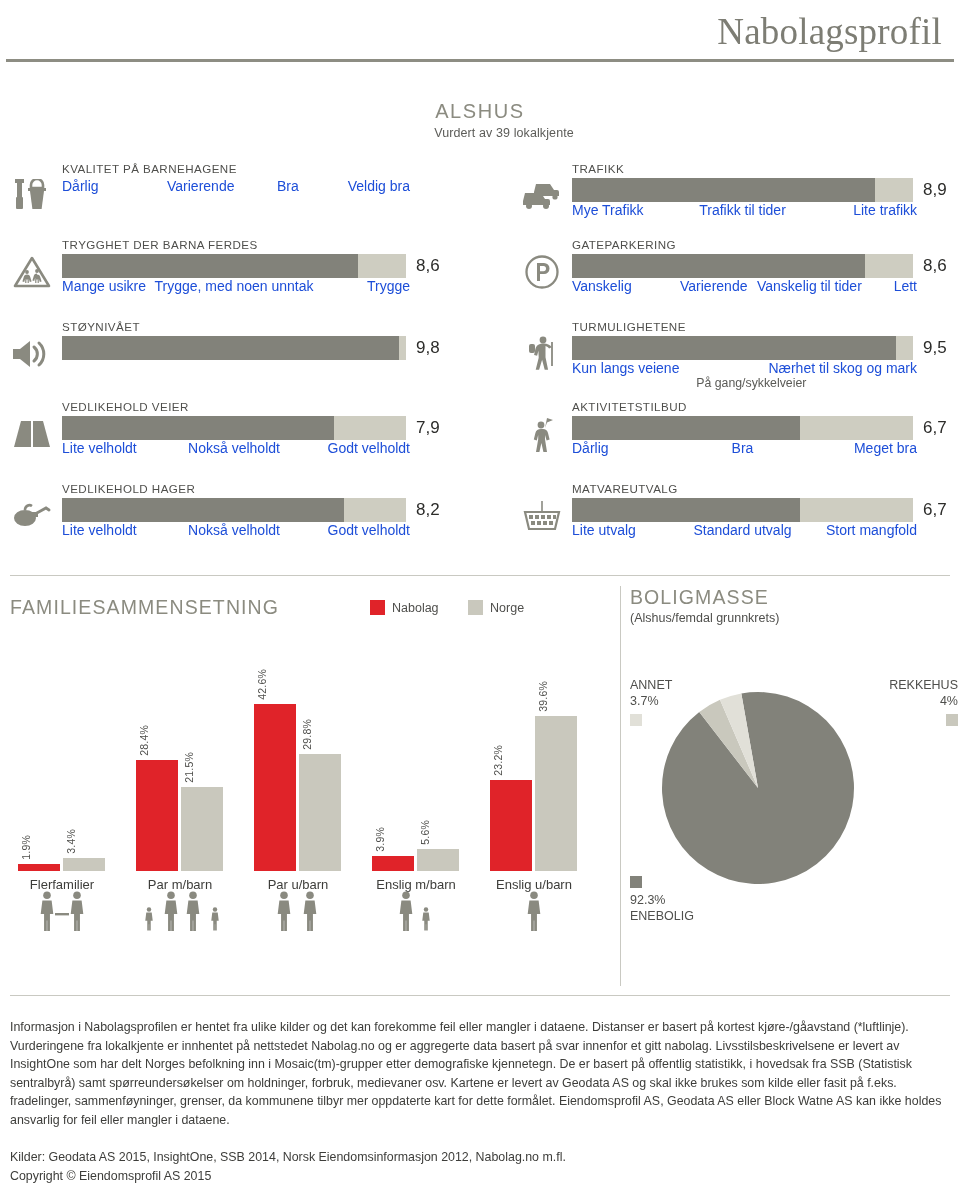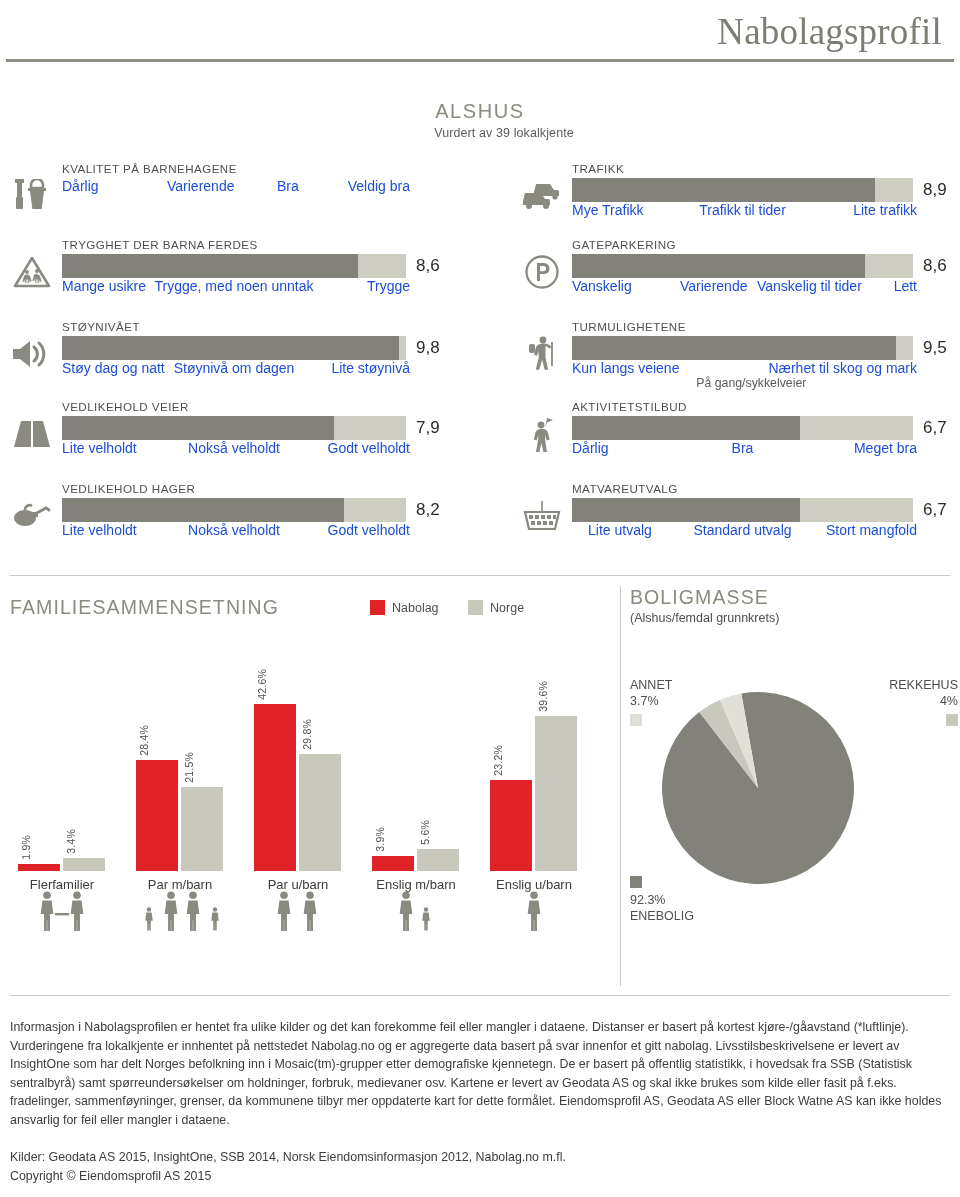--- a/index.html
+++ b/index.html
@@ -183,25 +183,20 @@
             <path d="M28 6a15 15 0 0 1 0 22" fill="none" stroke="#8a8a80" stroke-width="3" stroke-linecap="round"></path>
           </svg>
         </div>
         <div class="body">
           <div class="rtitle">STØYNIVÅET</div>
           <div class="barwrap">
             <div class="track" style="width:344px"></div>
             <div class="fill" style="width:337px"></div>
             <div class="score" style="left:354px">9,8</div>
           </div>
-          <div class="scale" style="width:344px">
-            <span style="left:0">Støy dag og natt</span>
-            <span style="left:50%;transform:translateX(-50%)">Støynivå om dagen</span>
-            <span style="right:-4px">Lite støynivå</span>
-          </div>
         </div>
       </div>
       <div class="rrow" style="position:absolute;left:0;top:250px;width:420px;height:70px;">
         <div class="icon">
           <svg width="42" height="30" viewBox="0 0 42 30">
             <path d="M10 2h10v26H3z" fill="#8a8a80"></path>
             <path d="M22 2h10l7 26H22z" fill="#8a8a80"></path>
             <rect x="20" y="3" width="2" height="6" fill="#fff"></rect>
             <rect x="20" y="13" width="2" height="6" fill="#fff"></rect>
             <rect x="20" y="23" width="2" height="5" fill="#fff"></rect>
@@ -360,21 +355,21 @@
           </svg>
         </div>
         <div class="body">
           <div class="rtitle">MATVAREUTVALG</div>
           <div class="barwrap">
             <div class="track" style="width:341px"></div>
             <div class="fill" style="width:228px"></div>
             <div class="score" style="left:351px">6,7</div>
           </div>
           <div class="scale" style="width:341px">
-            <span style="left:16px">Lite utvalg</span>
+            <span style="left:0">Lite utvalg</span>
             <span style="left:50%;transform:translateX(-50%)">Standard utvalg</span>
             <span style="right:-4px">Stort mangfold</span>
           </div>
         </div>
       </div>
     </div>
 </div>
 <div class="divider" style="top:575px"></div>
 
 <div class="famsec">

